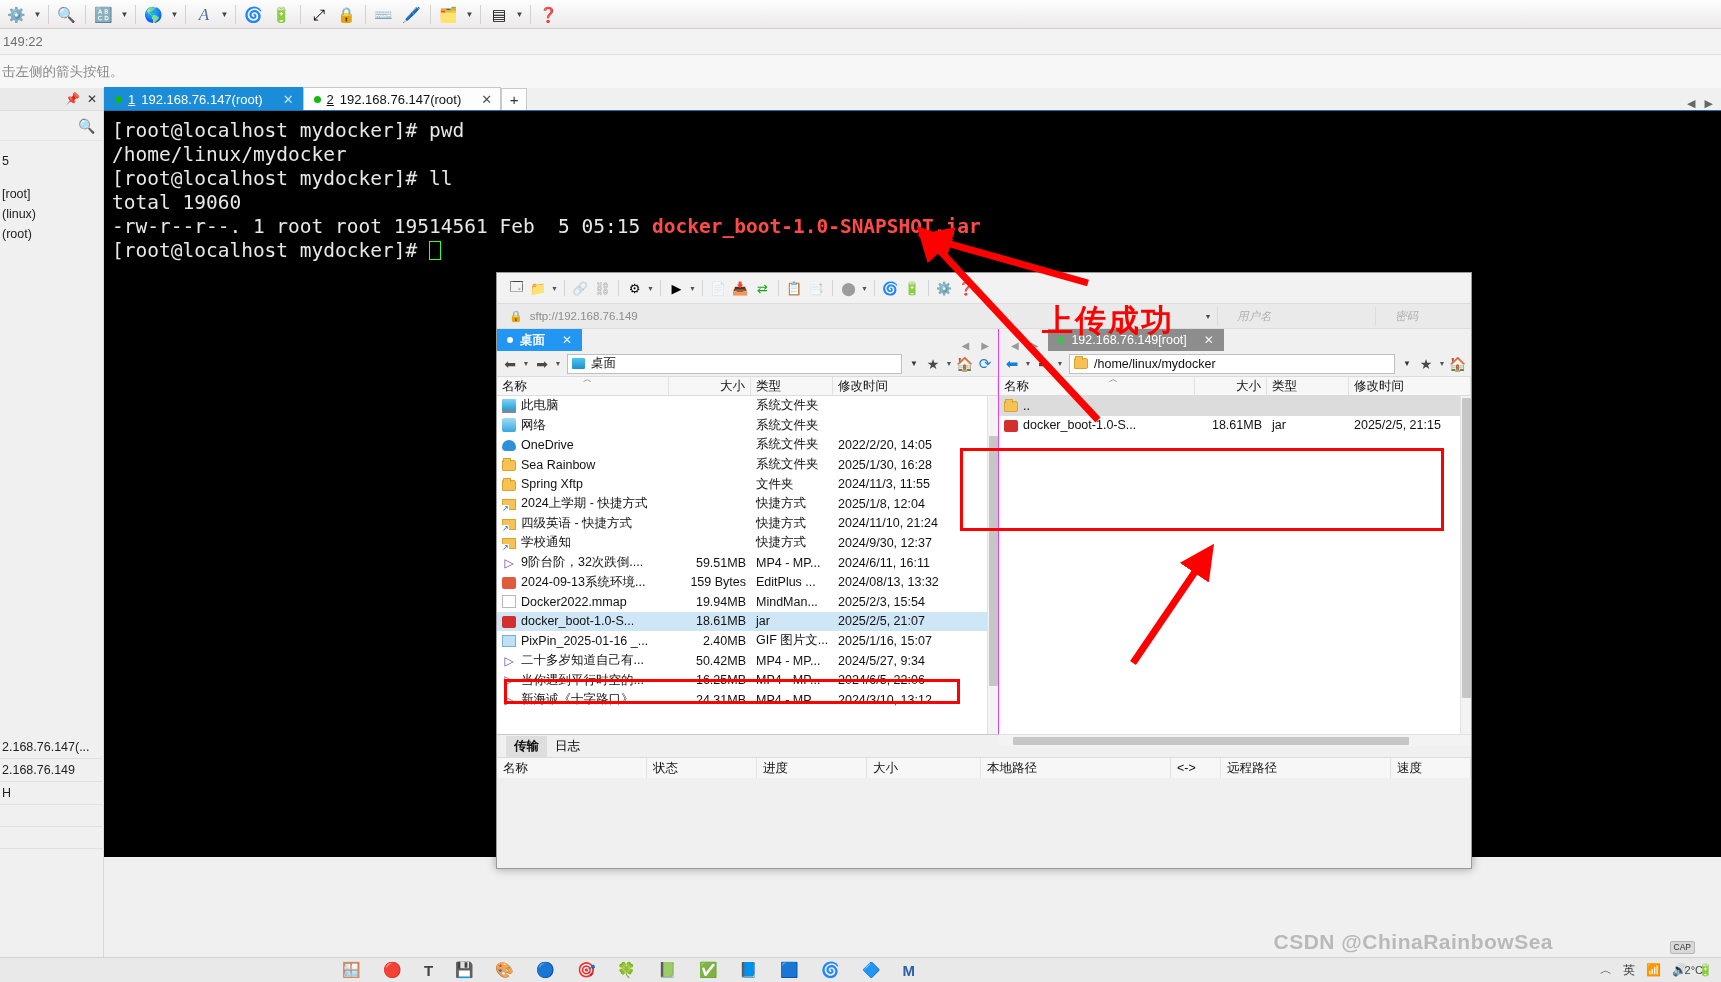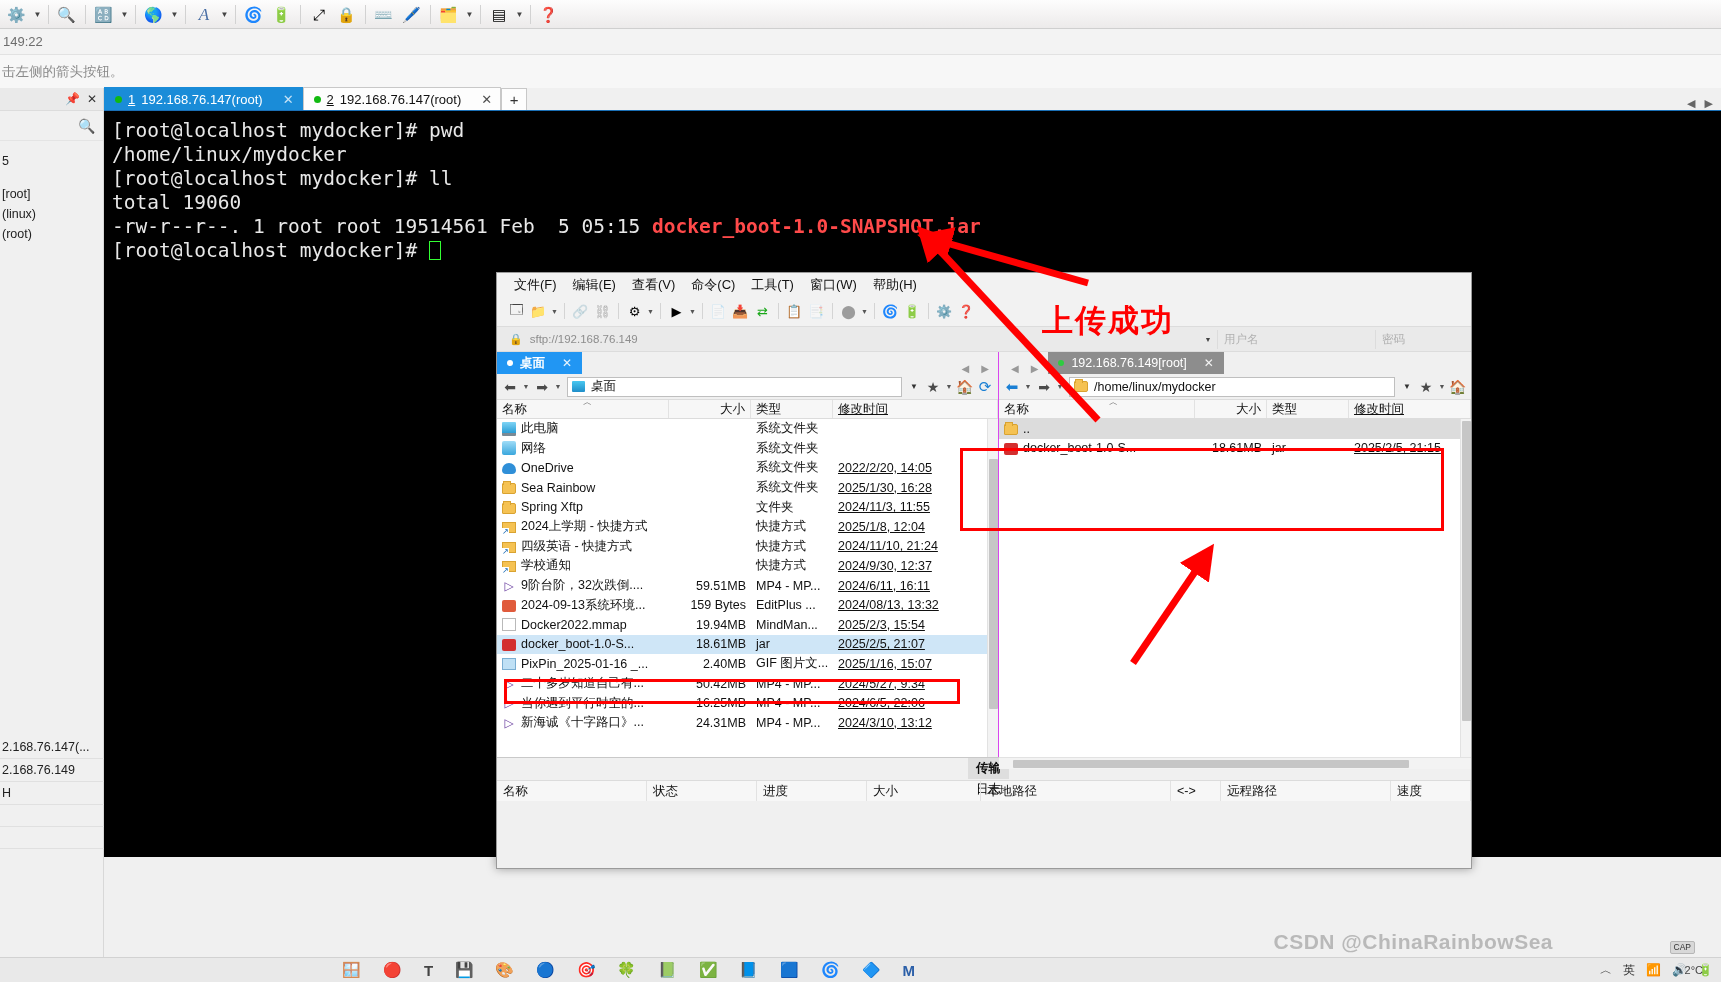--- a/index.html
+++ b/index.html
@@ -135,21 +135,21 @@
   .ft-vsep { width:1px; height:16px; background:#d4d4d4; margin:0 4px; }
 
   .ft-addr { height:25px; background:#eaeaea; display:flex; align-items:center;
              border-bottom:1px solid #dcdcdc; }
   .ft-addr .url { flex:0 0 690px; height:19px; margin-left:12px; background:#eaeaea;
                   display:flex; align-items:center; gap:7px; font-size:11.5px; color:#8d8d8d; }
   .ft-addr .lock { color:#e0a93b; font-size:11px; }
   .ft-addr .dd { width:18px; text-align:center; font-size:7px; color:#444; }
   .ft-addr .user, .ft-addr .pass {
     height:19px; border-left:1px solid #dcdcdc; font-size:11.5px; color:#b0b0b0;
-    display:flex; align-items:center; padding-left:6px; }
+    display:flex; align-items:center; padding-left:19px;font-style:italic; }
   .ft-addr .user { flex:0 0 158px; }
   .ft-addr .pass { flex:1; }
 
   
   .ft-body { display:flex; height:405px; }
   .pane { position:relative; }
   .pane-left { width:502px; border-right:1px solid #d946ef; }
   .pane-right { flex:1; }
 
   .sess-tabrow { height:22px; background:#f0f0f0; display:flex; align-items:flex-end; }
@@ -184,21 +184,21 @@
   .path-caret { width:16px; font-size:8px; color:#333; display:flex; align-items:center;
                 justify-content:center; }
 
   .colhead { height:19px; background:#f7f7f7; border-bottom:1px solid #dcdcdc;
              display:flex; font-size:12.5px; color:#111; }
   .colhead div { display:flex; align-items:center; border-right:1px solid #e2e2e2;
                  padding:0 5px; position:relative; }
   .c-name { width:172px; }
   .c-size { width:82px; justify-content:flex-end; }
   .c-type { width:82px; }
-  .c-time { flex:1;text-decoration:underline; }
+  .c-time { flex:1; }
   .c-name .sortmark { position:absolute; left:86px; top:-4px; font-size:9px; color:#666; }
 
   .filelist { background:#fff; overflow:hidden; position:relative; }
   .filelist.left { height:338px; }
   .filelist.right { height:338px; }
   .frow { height:19.6px; display:flex; font-size:12.5px; color:#111; align-items:center; }
   .frow.sel { background:#cfe6f7; }
   .frow.upsel { background:#dcdcdc; }
   .frow > div { padding:0 5px; display:flex; align-items:center; overflow:hidden;
                 white-space:nowrap; }
@@ -224,21 +224,21 @@
 
   .vscroll { position:absolute; right:0; top:0; width:11px; height:100%; background:#f3f3f3;
              border-left:1px solid #e2e2e2; }
   .vscroll .thumb { position:absolute; left:1px; width:9px; background:#c6c6c6; border-radius:1px; }
   .hscroll { height:12px; background:#f3f3f3; border-top:1px solid #e2e2e2; position:relative; }
   .hscroll .thumb { position:absolute; top:2px; height:8px; background:#c6c6c6; border-radius:1px; }
 
   
   .ft-bottom { border-top:1px solid #c9c9c9; background:#f0f0f0; }
   .ft-bottom-tabs { height:22px; display:flex; align-items:center; padding-left:9px;
-                    font-size:12.5px;flex-direction:column; }
+                    font-size:12.5px; }
   .ft-bottom-tabs span { padding:2px 8px; }
   .ft-bottom-tabs .on { background:#dedede; color:#111; font-weight:bold; }
   .ft-bottom-head { height:21px; background:#f7f7f7; border-top:1px solid #dcdcdc;
                     display:flex; font-size:12.5px; color:#111; }
   .ft-bottom-head div { display:flex; align-items:center; border-right:1px solid #e2e2e2;
                         padding:0 6px; }
 
   
   .anno-text {
     position:absolute; color:#f00; font-size:31px; font-weight:bold;
@@ -374,29 +374,20 @@
 </div>
 
 <div style="position:absolute;right:26px;bottom:28px;">
   <div class="cap-badge">CAP</div>
 </div>
 <div style="position:absolute;right:18px;bottom:6px;font-size:11px;color:#444;">2°C</div>
 
 <div id="xftp">
 
 
-  <div class="ft-menu">
-    <span>文件(F)</span>
-    <span>编辑(E)</span>
-    <span>查看(V)</span>
-    <span>命令(C)</span>
-    <span>工具(T)</span>
-    <span>窗口(W)</span>
-    <span>帮助(H)</span>
-  </div>
 
   <div class="ft-toolbar">
     <div class="ft-tb">🗔</div>
     <div class="ft-tb">📁</div>
     <div class="ft-carat">▼</div>
     <div class="ft-vsep"></div>
     <div class="ft-tb dim">🔗</div>
     <div class="ft-tb dim">⛓</div>
     <div class="ft-vsep"></div>
     <div class="ft-tb">⚙</div>

